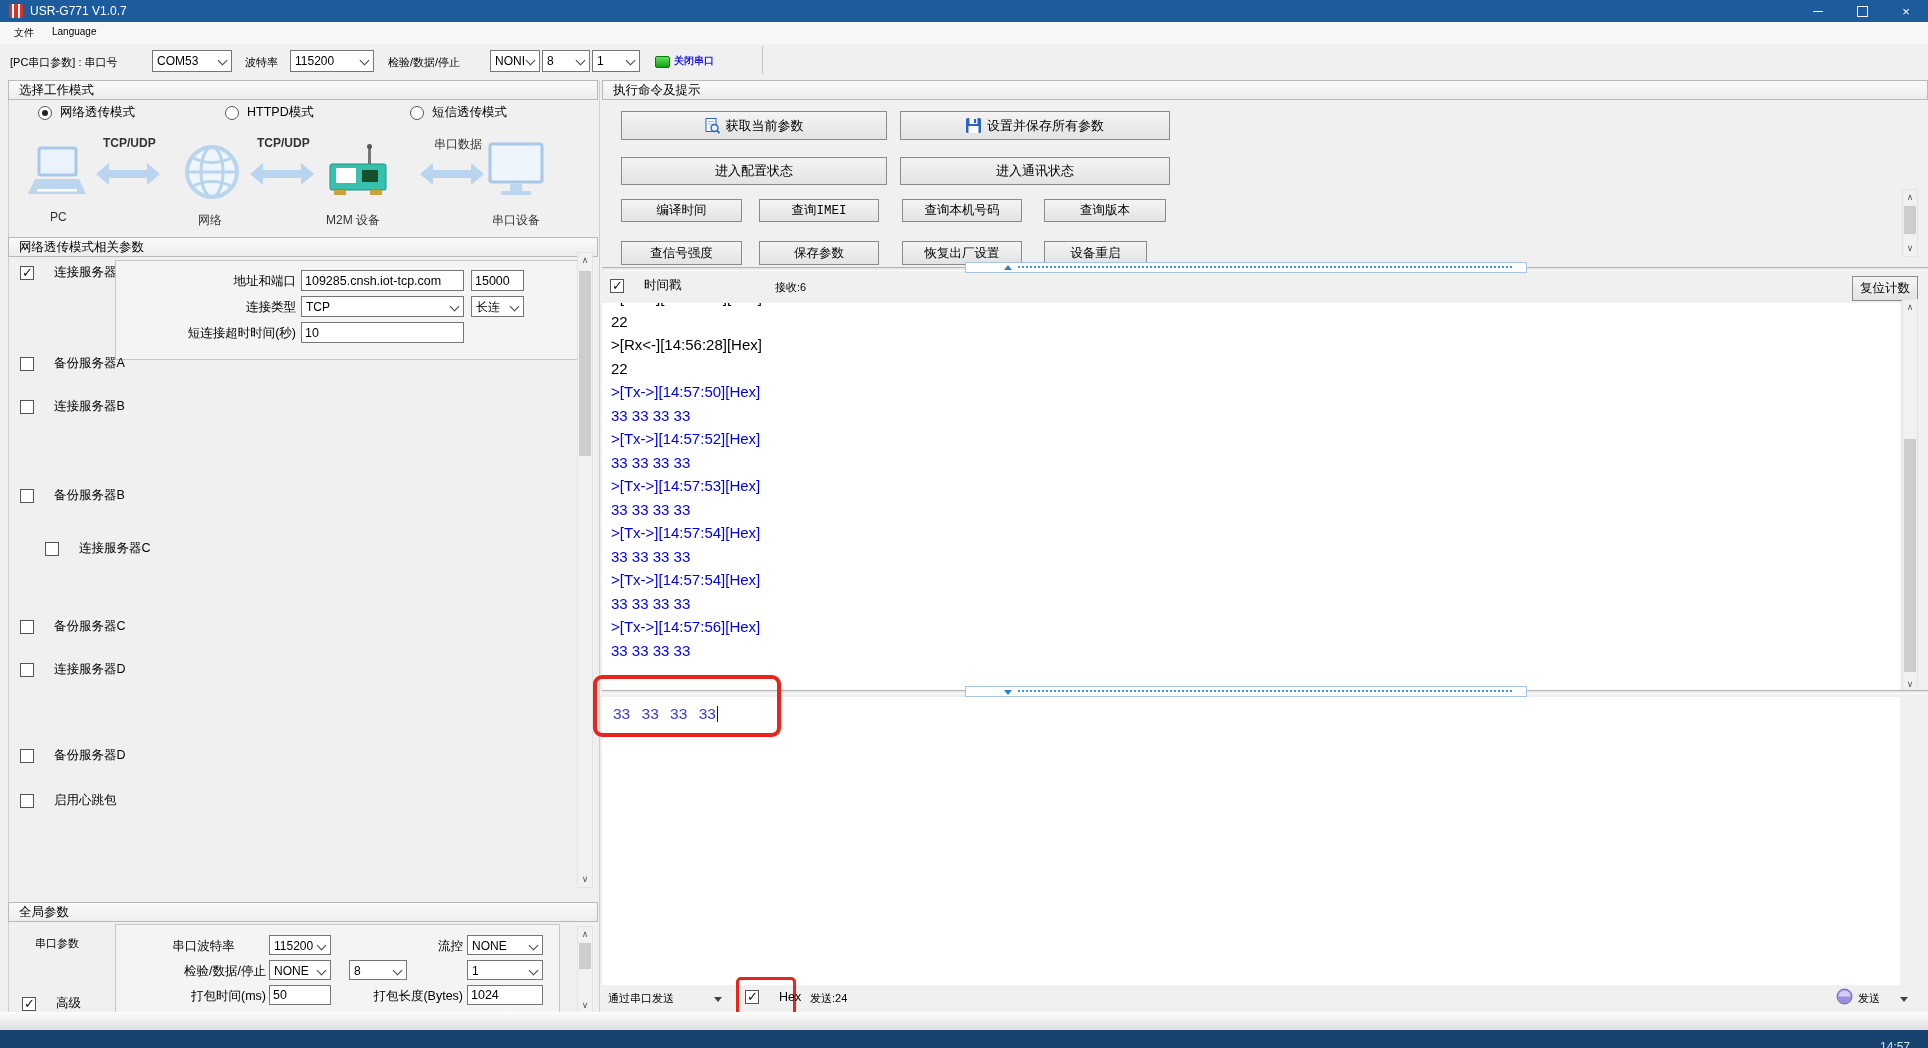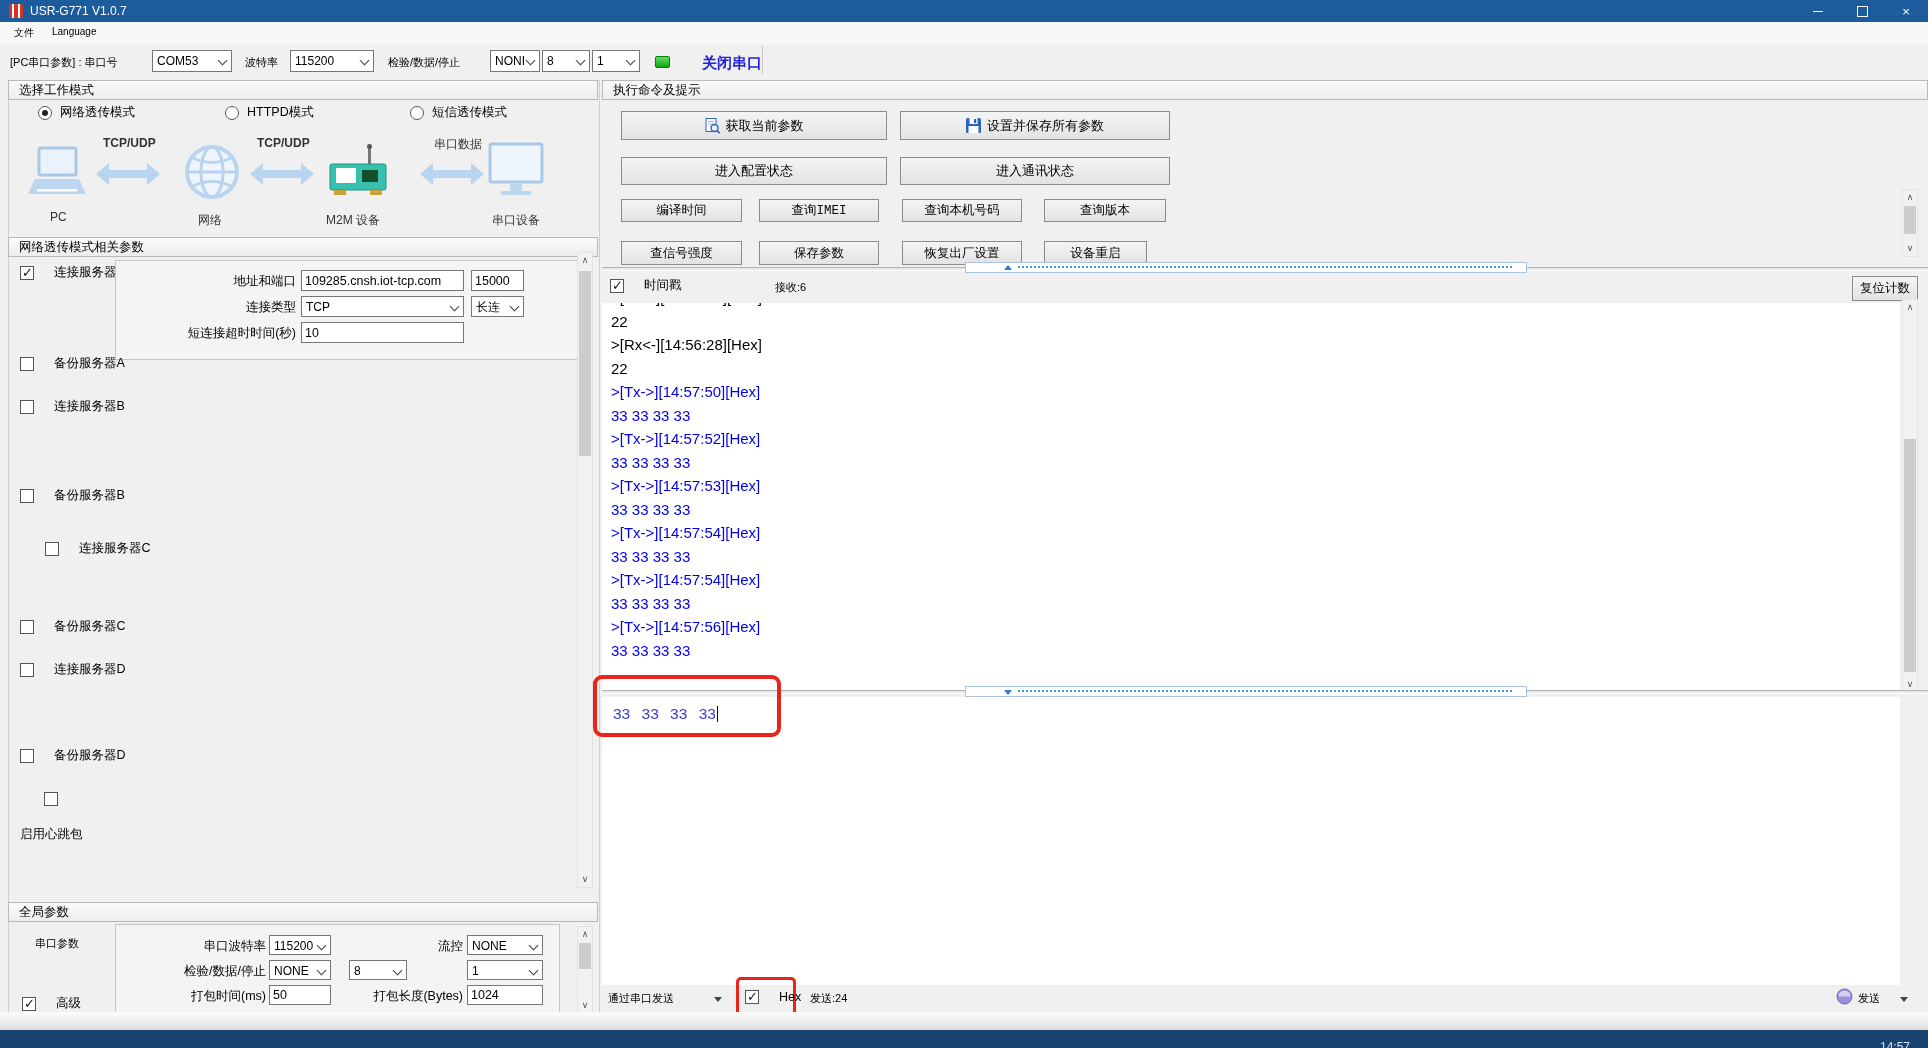--- a/index.html
+++ b/index.html
@@ -100,21 +100,21 @@
   <div class="abs" style="left:0;top:44px;width:1928px;height:34px;">
     <span class="lbl" style="left:10px;top:11px;">[PC串口参数] : 串口号</span>
     <div class="combo" style="left:152px;top:6px;width:80px;"><span>COM53</span><span class="arr"></span></div>
     <span class="lbl" style="left:245px;top:11px;">波特率</span>
     <div class="combo" style="left:290px;top:6px;width:84px;"><span>115200</span><span class="arr"></span></div>
     <span class="lbl" style="left:388px;top:11px;">检验/数据/停止</span>
     <div class="combo" style="left:490px;top:6px;width:50px;"><span>NONI</span><span class="arr"></span></div>
     <div class="combo" style="left:542px;top:6px;width:48px;"><span>8</span><span class="arr"></span></div>
     <div class="combo" style="left:592px;top:6px;width:48px;"><span>1</span><span class="arr"></span></div>
     <span class="led" style="left:655px;top:12px;"></span>
-    <span class="lbl" style="left:702px;top:10px;color:#2020dd;font-weight:bold;font-size:15px;">关闭串口</span>
+    <span class="lbl" style="left:674px;top:10px;color:#2020dd;font-weight:bold;font-size:10px;">关闭串口</span>
     <span class="vsep" style="left:762px;top:2px;height:28px;"></span>
   </div>
 
   <div class="frame" style="left:8px;top:80px;width:590px;height:933px;"></div>
 
   <div class="hdr" style="left:8px;top:80px;width:590px;">选择工作模式</div>
 
   <div class="radio" style="left:38px;top:104px;">
     <span class="rd on"></span>
     <span>网络透传模式</span>
@@ -212,36 +212,36 @@
       <span>备份服务器C</span>
     </div>
   <div class="cb" style="left:20px;top:661px;">
       <span class="box"></span>
       <span>连接服务器D</span>
     </div>
   <div class="cb" style="left:20px;top:747px;">
       <span class="box"></span>
       <span>备份服务器D</span>
     </div>
-  <div class="cb" style="left:20px;top:792px;flex-direction:column;">
+  <div class="cb" style="left:20px;top:792px;">
       <span class="box"></span>
       <span>启用心跳包</span>
     </div>
 
   <div class="vsb" style="left:577px;top:252px;height:636px;">
     <span class="ar" style="top:0;">∧</span>
     <span class="thumb" style="top:18px;height:185px;"></span>
     <span class="ar" style="bottom:0;">∨</span>
   </div>
 
   <div class="hdr" style="left:8px;top:902px;width:590px;">全局参数</div>
   <span class="lbl" style="left:35px;top:936px;">串口参数</span>
 
   <div class="panel" style="left:115px;top:924px;width:445px;height:90px;">
-    <span class="rlbl" style="left:25px;top:13px;width:125px;">串口波特率</span>
+    <span class="rlbl" style="left:25px;top:13px;width:125px;text-align:center;">串口波特率</span>
     <div class="combo" style="left:153px;top:10px;width:62px;height:20px;"><span>115200</span><span class="arr"></span></div>
     <span class="rlbl" style="left:285px;top:13px;width:62px;">流控</span>
     <div class="combo" style="left:351px;top:10px;width:76px;height:20px;"><span>NONE</span><span class="arr"></span></div>
     <span class="rlbl" style="left:25px;top:38px;width:125px;">检验/数据/停止</span>
     <div class="combo" style="left:153px;top:35px;width:62px;height:20px;"><span>NONE</span><span class="arr"></span></div>
     <div class="combo" style="left:233px;top:35px;width:58px;height:20px;"><span>8</span><span class="arr"></span></div>
     <div class="combo" style="left:351px;top:35px;width:76px;height:20px;"><span>1</span><span class="arr"></span></div>
     <span class="rlbl" style="left:25px;top:63px;width:125px;">打包时间(ms)</span>
     <input class="ti" style="left: 153px; top: 60px; width: 62px; height: 20px;" value="50">
     <span class="rlbl" style="left:225px;top:63px;width:122px;">打包长度(Bytes)</span>

